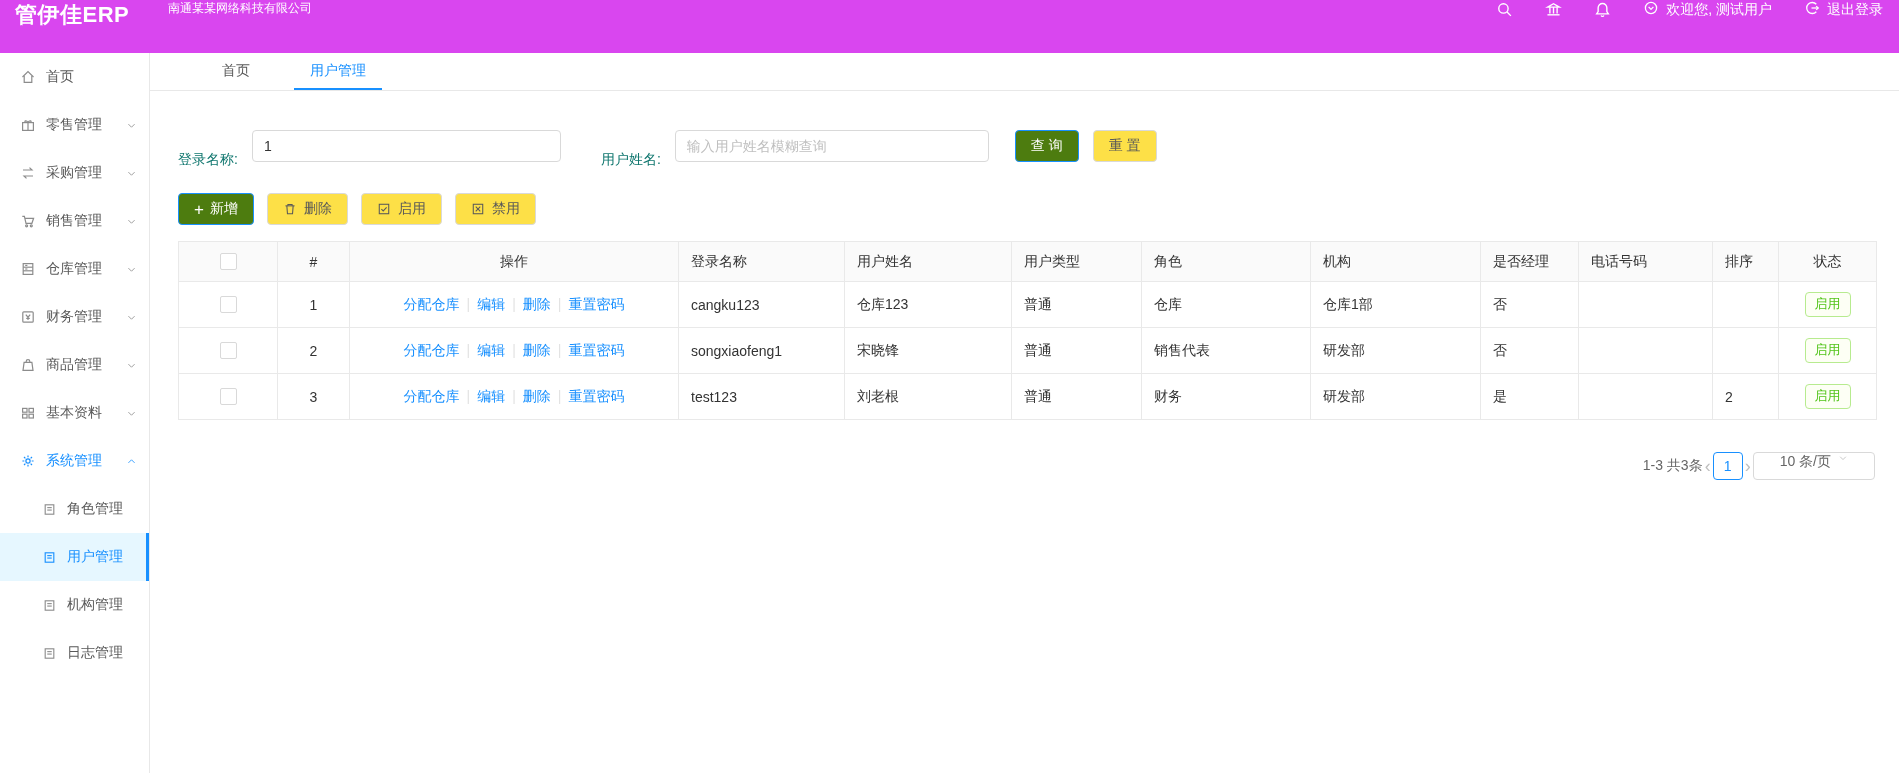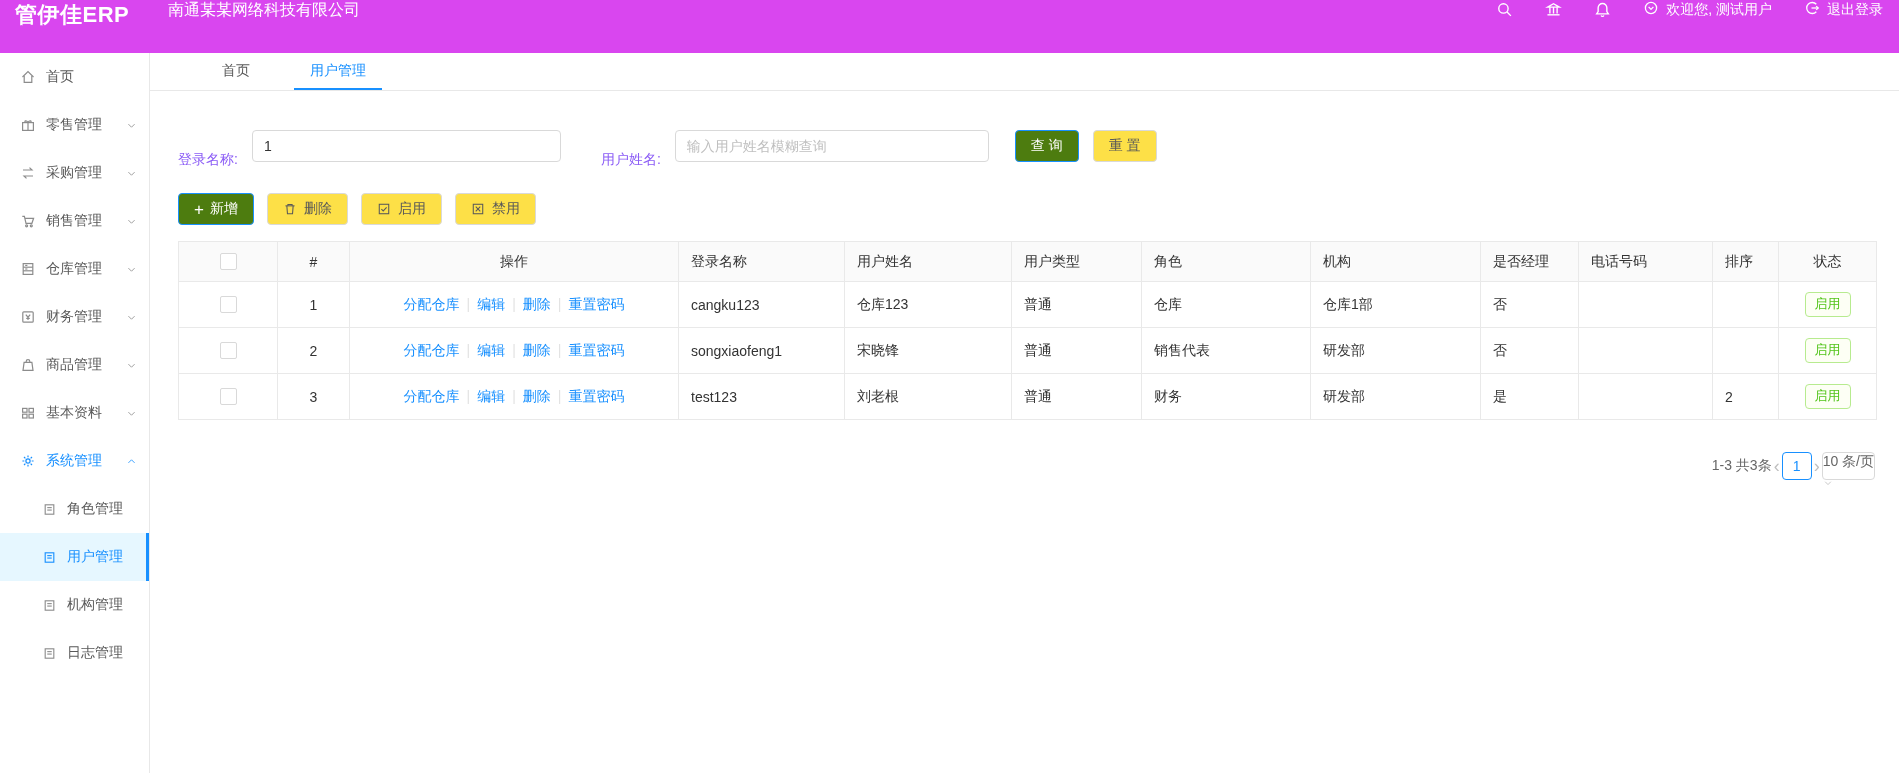--- a/index.html
+++ b/index.html
@@ -6,21 +6,21 @@
   body{
     width:1899px;height:773px;overflow:hidden;background:#fff;
     font-family:"Liberation Sans","DejaVu Sans",sans-serif;
     -webkit-font-smoothing:antialiased;color:#333;
   }
   .app{width:1899px;height:773px;display:flex;flex-direction:column;}
 
   
   .topbar{flex:0 0 53px;height:53px;background:#d946ef;display:flex;align-items:flex-start;color:#fff;}
   .logo{width:150px;box-sizing:border-box;padding-left:15px;font-size:22px;font-weight:bold;letter-spacing:.5px;white-space:nowrap;}
-  .company{font-size:16px;margin-left:18px;white-space:nowrap;}
+  .company{font-size:12px;margin-left:18px;white-space:nowrap;}
   .topbar-right{margin-left:auto;display:flex;align-items:center;gap:32px;padding-right:16px;font-size:14px;}
   .tb-icon{display:inline-flex;align-items:center;cursor:pointer;}
   .tb-icon svg,.tb-group svg{stroke:#fff;fill:none;stroke-width:1.3;}
   .tb-group{display:inline-flex;align-items:center;gap:7px;cursor:pointer;white-space:nowrap;}
 
   
   .body-row{flex:1;display:flex;min-height:0;}
 
   
   .sidebar{flex:0 0 150px;width:150px;box-sizing:border-box;border-right:1px solid #e8e8e8;background:#fff;overflow:hidden;}
@@ -38,21 +38,21 @@
   
   .main{flex:1;min-width:0;display:flex;flex-direction:column;background:#fff;}
   .tabbar{flex:0 0 37px;height:37px;border-bottom:1px solid #e8e8e8;display:flex;align-items:stretch;padding-left:56px;gap:28px;}
   .tab{display:flex;align-items:center;padding:0 16px;font-size:14px;color:#595959;cursor:pointer;border-bottom:2px solid transparent;box-sizing:border-box;}
   .tab.active{color:#1890ff;border-bottom-color:#1890ff;}
 
   .content{padding:32px 24px 0 28px;}
 
   
   .search-row{display:flex;align-items:center;font-size:14px;}
-  .search-row label{color:#8b5cf6;margin-right:14px;white-space:nowrap;margin-top:28px;}
+  .search-row label{color:#0f766e;margin-right:14px;white-space:nowrap;margin-top:28px;}
   .inp{height:30px;border:1px solid #d9d9d9;border-radius:4px;padding:0 11px;font-size:14px;color:#333;outline:none;box-sizing:content-box;font-family:inherit;}
   .inp::placeholder{color:#bfbfbf;}
   .inp-login{width:285px;}
   .inp-name{width:290px;}
   .gap-label{margin-left:40px;}
   .btn{height:32px;border-radius:4px;border:1px solid #d9d9d9;background:#fde047;color:#595959;font-size:14px;padding:0 15px;cursor:pointer;display:inline-flex;align-items:center;white-space:nowrap;font-family:inherit;}
   .btn.primary{background:#4d7c0f;border-color:#1890ff;color:#fff;}
   .btn-query{margin-left:26px;}
   .btn-reset{margin-left:14px;}
   .btn .bicon{display:inline-flex;margin-right:7px;}
@@ -70,21 +70,21 @@
   .ckbox{display:inline-block;width:15px;height:15px;border:1px solid #d9d9d9;border-radius:2px;background:#fff;vertical-align:middle;cursor:pointer;}
   .oplinks{color:#1890ff;white-space:nowrap;}
   .oplink{color:#1890ff;cursor:pointer;}
   .opsep{color:#e3e3e3;margin:0 7px;}
   .badge{display:inline-block;padding:3px 9px;border:1px solid #b7eb8f;color:#52c41a;background:#fdfff5;border-radius:4px;font-size:13px;line-height:1.3;}
 
   
   .pagination{margin-top:32px;display:flex;justify-content:flex-end;align-items:center;gap:0;font-size:14px;color:#666;}
   .pg-arrow{color:#bfbfbf;font-size:18px;line-height:1;cursor:pointer;padding:0 2px;}
   .pg-page{width:28px;height:26px;border:1px solid #1890ff;border-radius:4px;color:#1890ff;display:inline-flex;align-items:center;justify-content:center;cursor:pointer;}
-  .pg-size{height:26px;border:1px solid #d9d9d9;border-radius:4px;padding:0 0;display:inline-flex;align-items:flex-start;gap:7px;color:#666;cursor:pointer;flex-direction:column;}
+  .pg-size{height:26px;border:1px solid #d9d9d9;border-radius:4px;padding:0 26px;display:inline-flex;align-items:flex-start;gap:7px;color:#666;cursor:pointer;}
   .pg-size svg{stroke:#bfbfbf;fill:none;stroke-width:1.4;}
 </style>
 </head>
 <body>
 
 <div class="app">
 
   <header class="topbar">
     <div class="logo">管伊佳ERP</div>
     <div class="company">南通某某网络科技有限公司</div>

